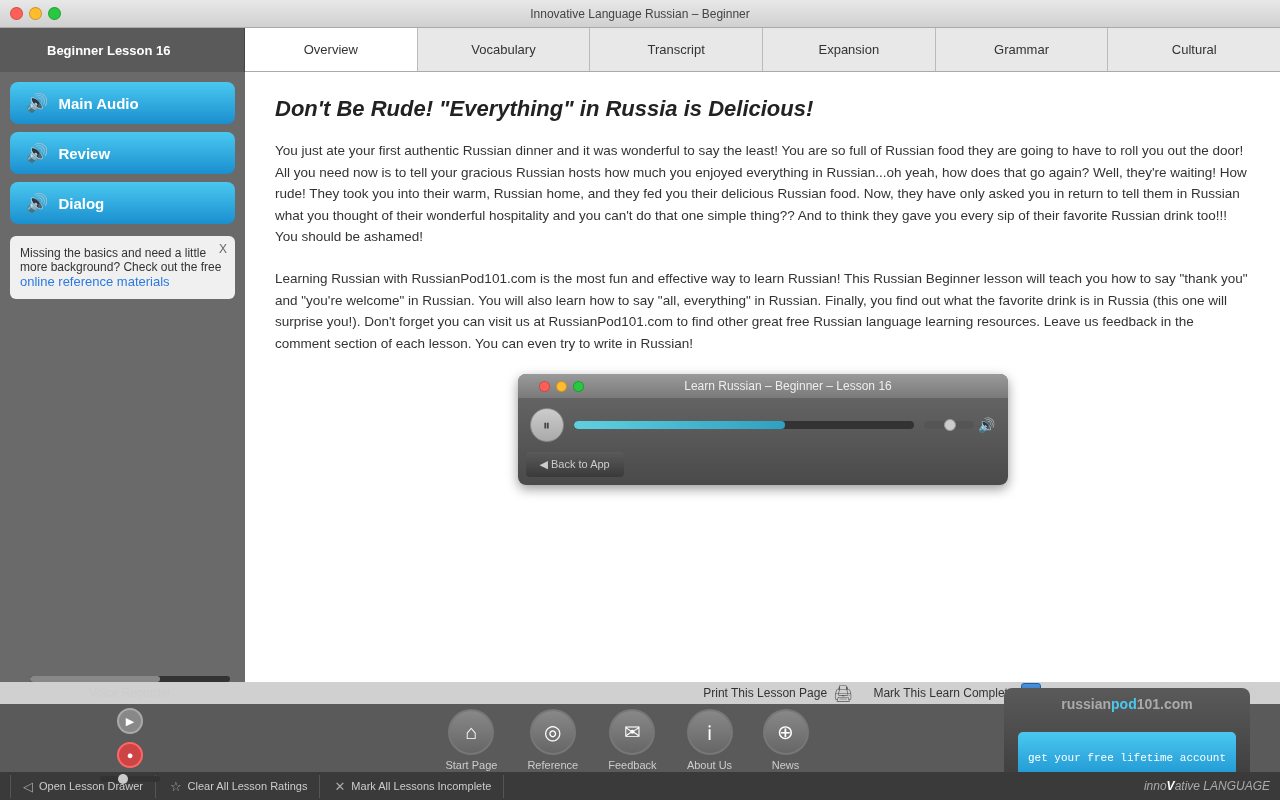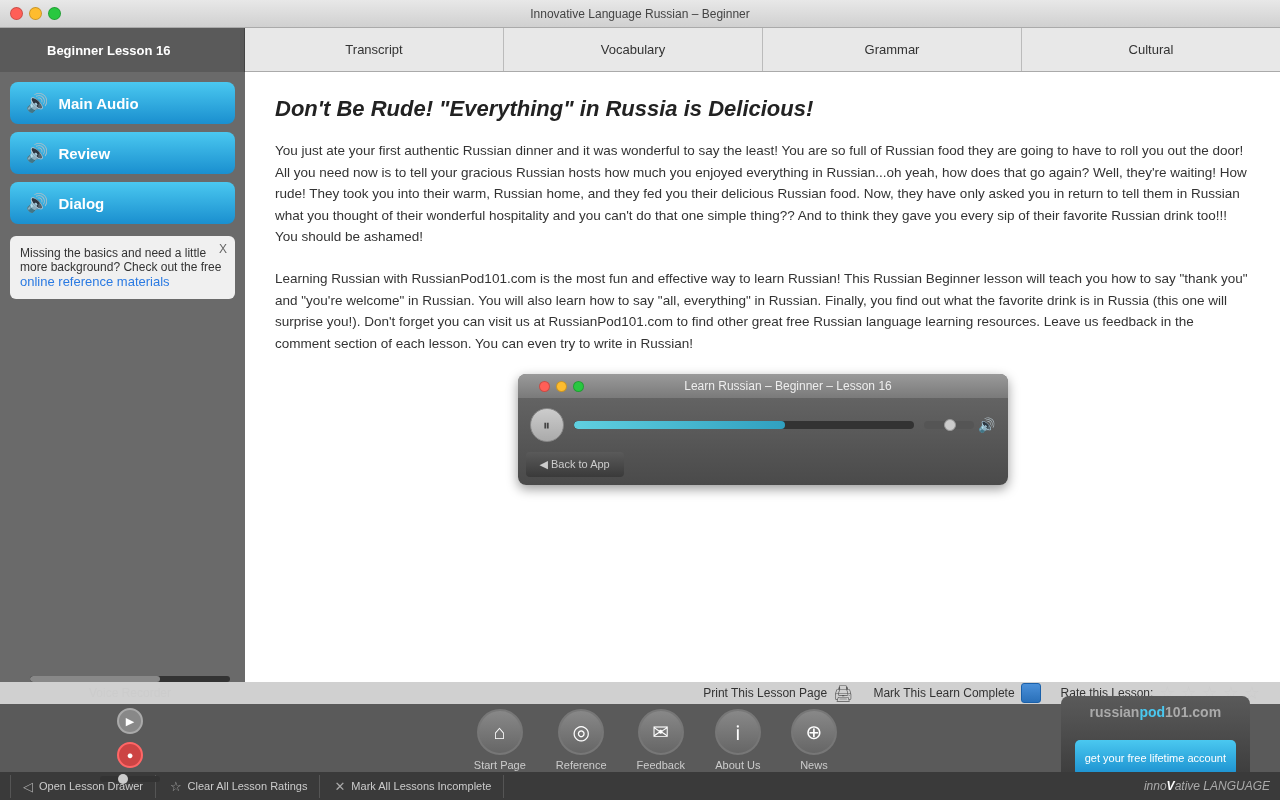--- a/index.html
+++ b/index.html
@@ -397,23 +397,24 @@
       color: white;
       font-size: 14px;
       font-weight: bold;
     }
     .russianpod-logo span { color: #aaa; }
     .free-account-btn {
       background: linear-gradient(to bottom, #4ac8f0, #1a8fcf);
       color: white;
       font-size: 11px;
       border-radius: 5px;
-      padding: 12px 10px;
+      padding: 20px 10px;
       cursor: pointer;
       white-space: nowrap;
+      font-family: Liberation Mono, monospace;
     }
 
     
     .footer {
       height: 28px;
       background: #3a3a3a;
       display: flex;
       align-items: center;
       padding: 0 10px;
       gap: 2px;
@@ -450,25 +451,31 @@
   <span class="title-bar-title">Innovative Language Russian – Beginner</span>
 </div>
 
 <div class="app">
 
   <div class="header">
     <div class="sidebar-header">
       <span class="sidebar-header-title">Beginner Lesson 16</span>
     </div>
     <div class="tabs-header">
+      <div class="tab active">
+          <span>Overview</span>
+        </div>
+      <div class="tab">
+          <span>Vocabulary</span>
+        </div>
       <div class="tab">
           <span>Transcript</span>
         </div>
       <div class="tab">
-          <span>Vocabulary</span>
+          <span>Expansion</span>
         </div>
       <div class="tab">
           <span>Grammar</span>
         </div>
       <div class="tab">
           <span>Cultural</span>
         </div>
     </div>
   </div>
 

